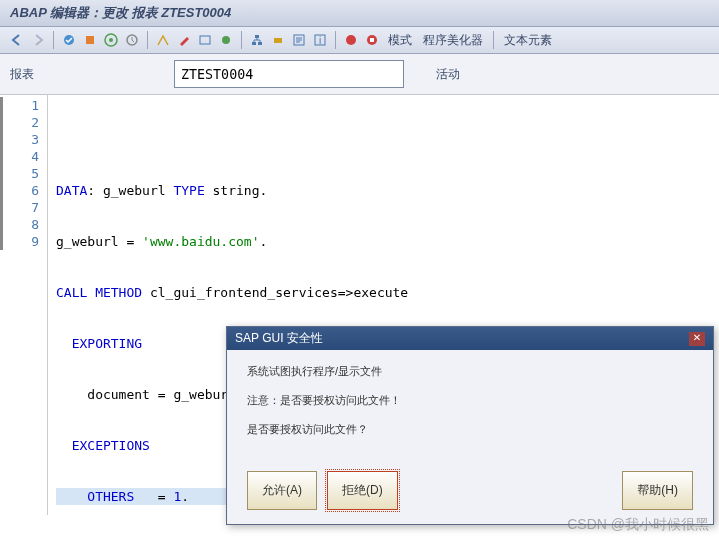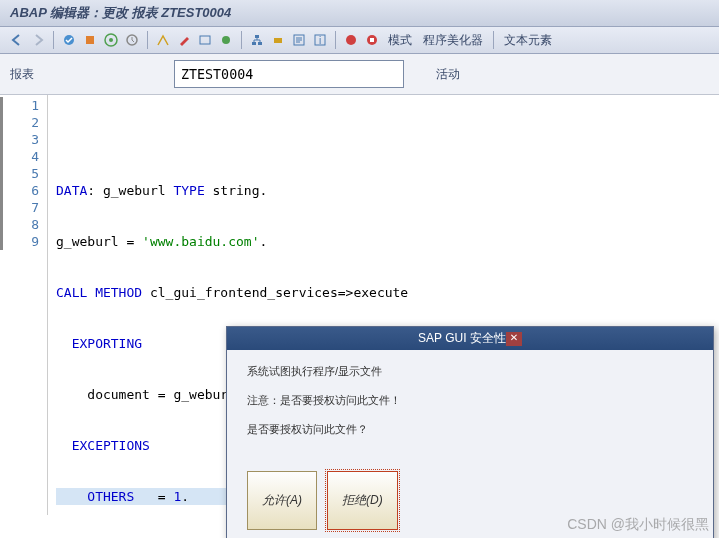--- a/index.html
+++ b/index.html
@@ -19,26 +19,26 @@
 .gutter-inner { border-left: 3px solid #888; padding-right: 2px; }
 .gutter div { font-family: monospace; font-size: 13px; color: #4a7ab0; line-height: 17px; }
 .code { flex: 1; padding: 2px 8px 0 8px; font-family: Consolas, monospace; font-size: 13px; line-height: 17px; white-space: pre; }
 .ln { height: 17px; }
 .ln.hl { background: #d5e5f5; }
 .kw { color: #0000cc; }
 .str { color: #008000; margin-top: 32px; }
 .num { color: #0000cc; }
 .id { color: #000; }
 .dialog { position: absolute; left: 226px; top: 326px; width: 488px; background: #f0f2f7; border: 1px solid #5a6a8a; box-shadow: 2px 2px 8px rgba(0,0,0,0.3); }
-.dlg-title { background: linear-gradient(#3a5a8a, #2a4a7a); color: #fff; padding: 3px 8px; display: flex; justify-content: center; align-items: center; font-size: 12px; }
+.dlg-title { background: linear-gradient(#3a5a8a, #2a4a7a); color: #fff; padding: 3px 8px; display: flex; justify-content: space-between; align-items: center; font-size: 12px; }
 .dlg-close { width: 16px; height: 14px; background: #a04040; color: #fff; text-align: center; line-height: 12px; cursor: pointer; font-size: 10px; }
 .dlg-body { padding: 14px 20px 10px 20px; }
 .dlg-body p { margin-bottom: 14px; color: #333; font-size: 11px; }
 .dlg-buttons { padding: 10px 20px 14px 20px; display: flex; gap: 10px; }
-.dlg-btn { background: linear-gradient(#fefefe, #e8e0c0); border: 1px solid #a09060; padding: 20px 14px; cursor: pointer; font-size: 12px; color: #333; font-style: italic; }
+.dlg-btn { background: linear-gradient(#fefefe, #e8e0c0); border: 1px solid #a09060; padding: 10px 14px; cursor: pointer; font-size: 12px; color: #333; }
 .dlg-btn.focus { outline: 1px dotted #c04020; outline-offset: 1px; border-color: #c04020; }
 .dlg-btn.help { margin-left: auto; }
 .watermark { position: absolute; right: 10px; bottom: 4px; color: rgba(120,120,120,0.6); font-size: 14px; }
 </style>
 </head>
 <body>
 
 <div class="title-bar">
   <span>ABAP 编辑器：更改 报表 ZTEST0004</span>
 </div>
@@ -181,16 +181,17 @@
     <span class="dlg-close">✕</span>
   </div>
   <div class="dlg-body">
     <p>系统试图执行程序/显示文件</p>
     <p>注意：是否要授权访问此文件！</p>
     <p>是否要授权访问此文件？</p>
   </div>
   <div class="dlg-buttons">
     <button class="dlg-btn">允许(A)</button>
     <button class="dlg-btn focus">拒绝(D)</button>
+    <button class="dlg-btn help">帮助(H)</button>
   </div>
 </div>
 
 <div class="watermark">CSDN @我小时候很黑</div>
 
 </body></html>

